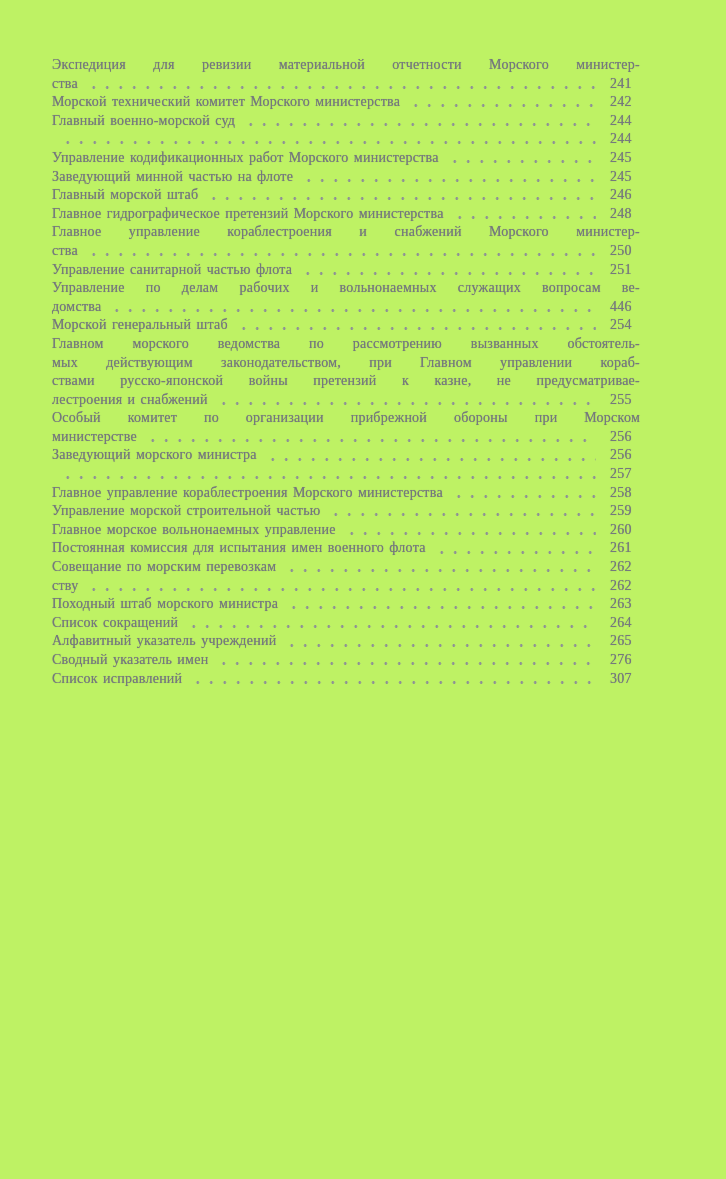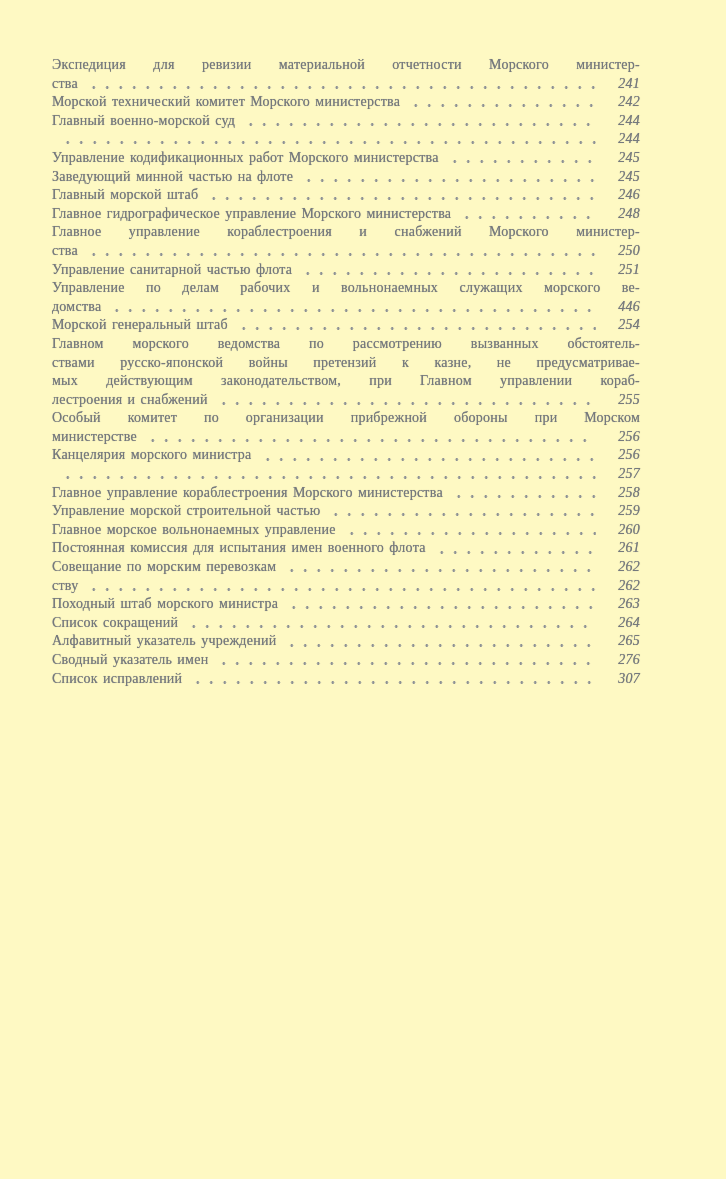--- a/index.html
+++ b/index.html
@@ -4,21 +4,21 @@
 <style>
   html, body {
     margin: 0;
     padding: 0;
     background: #ffffff;
   }
   .scan-page {
     position: relative;
     width: 726px;
     height: 1179px;
-    background: #fef9c3;
+    background: #bef264;
     overflow: hidden;
     font-family: "Liberation Serif", "DejaVu Serif", serif;
   }
   .toc {
     position: absolute;
     left: 52px;
     top: 56px;
     width: 588px;
     color: #75797d;
     font-size: 14px;
@@ -52,22 +52,20 @@
     margin-left: 9px;
     margin-right: 14px;
     background-image: radial-gradient(circle, #8e9295 1.2px, rgba(142,146,149,0) 1.6px);
     background-size: 13.5px 5px;
     background-repeat: repeat-x;
     background-position: left calc(100% - 3.5px);
   }
   .pagenum {
     flex: 0 0 auto;
     min-width: 30px;
-    text-align: right;
-    font-style: italic;
   }
 </style>
 </head>
 <body>
 
 <div class="scan-page">
   <div class="toc" id="toc">
       <div class="toc-line wrap">
         <span class="toc-text">Экспедиция для ревизии материальной отчетности Морского министер-</span>
       </div>
@@ -99,74 +97,74 @@
         <span class="toc-text">Заведующий минной частью на флоте</span>
         <span class="leader"></span>
         <span class="pagenum">245</span>
       </div>
       <div class="toc-line">
         <span class="toc-text">Главный морской штаб</span>
         <span class="leader"></span>
         <span class="pagenum">246</span>
       </div>
       <div class="toc-line">
-        <span class="toc-text">Главное гидрографическое управление Морского министерства</span>
+        <span class="toc-text">Главное гидрографическое претензий Морского министерства</span>
         <span class="leader"></span>
         <span class="pagenum">248</span>
       </div>
       <div class="toc-line wrap">
         <span class="toc-text">Главное управление кораблестроения и снабжений Морского министер-</span>
       </div>
       <div class="toc-line">
         <span class="toc-text">ства</span>
         <span class="leader"></span>
         <span class="pagenum">250</span>
       </div>
       <div class="toc-line">
         <span class="toc-text">Управление санитарной частью флота</span>
         <span class="leader"></span>
         <span class="pagenum">251</span>
       </div>
       <div class="toc-line wrap">
-        <span class="toc-text">Управление по делам рабочих и вольнонаемных служащих морского ве-</span>
+        <span class="toc-text">Управление по делам рабочих и вольнонаемных служащих вопросам ве-</span>
       </div>
       <div class="toc-line">
         <span class="toc-text">домства</span>
         <span class="leader"></span>
         <span class="pagenum">446</span>
       </div>
       <div class="toc-line">
         <span class="toc-text">Морской генеральный штаб</span>
         <span class="leader"></span>
         <span class="pagenum">254</span>
       </div>
       <div class="toc-line wrap">
         <span class="toc-text">Главном морского ведомства по рассмотрению вызванных обстоятель-</span>
       </div>
       <div class="toc-line wrap">
+        <span class="toc-text">мых действующим законодательством, при Главном управлении кораб-</span>
+      </div>
+      <div class="toc-line wrap">
         <span class="toc-text">ствами русско-японской войны претензий к казне, не предусматривае-</span>
       </div>
-      <div class="toc-line wrap">
-        <span class="toc-text">мых действующим законодательством, при Главном управлении кораб-</span>
-      </div>
       <div class="toc-line">
         <span class="toc-text">лестроения и снабжений</span>
         <span class="leader"></span>
         <span class="pagenum">255</span>
       </div>
       <div class="toc-line wrap">
         <span class="toc-text">Особый комитет по организации прибрежной обороны при Морском</span>
       </div>
       <div class="toc-line">
         <span class="toc-text">министерстве</span>
         <span class="leader"></span>
         <span class="pagenum">256</span>
       </div>
       <div class="toc-line">
-        <span class="toc-text">Канцелярия морского министра</span>
+        <span class="toc-text">Заведующий морского министра</span>
         <span class="leader"></span>
         <span class="pagenum">256</span>
       </div>
       <div class="toc-line">
         <span class="leader"></span>
         <span class="pagenum">257</span>
       </div>
       <div class="toc-line">
         <span class="toc-text">Главное управление кораблестроения Морского министерства</span>
         <span class="leader"></span>

